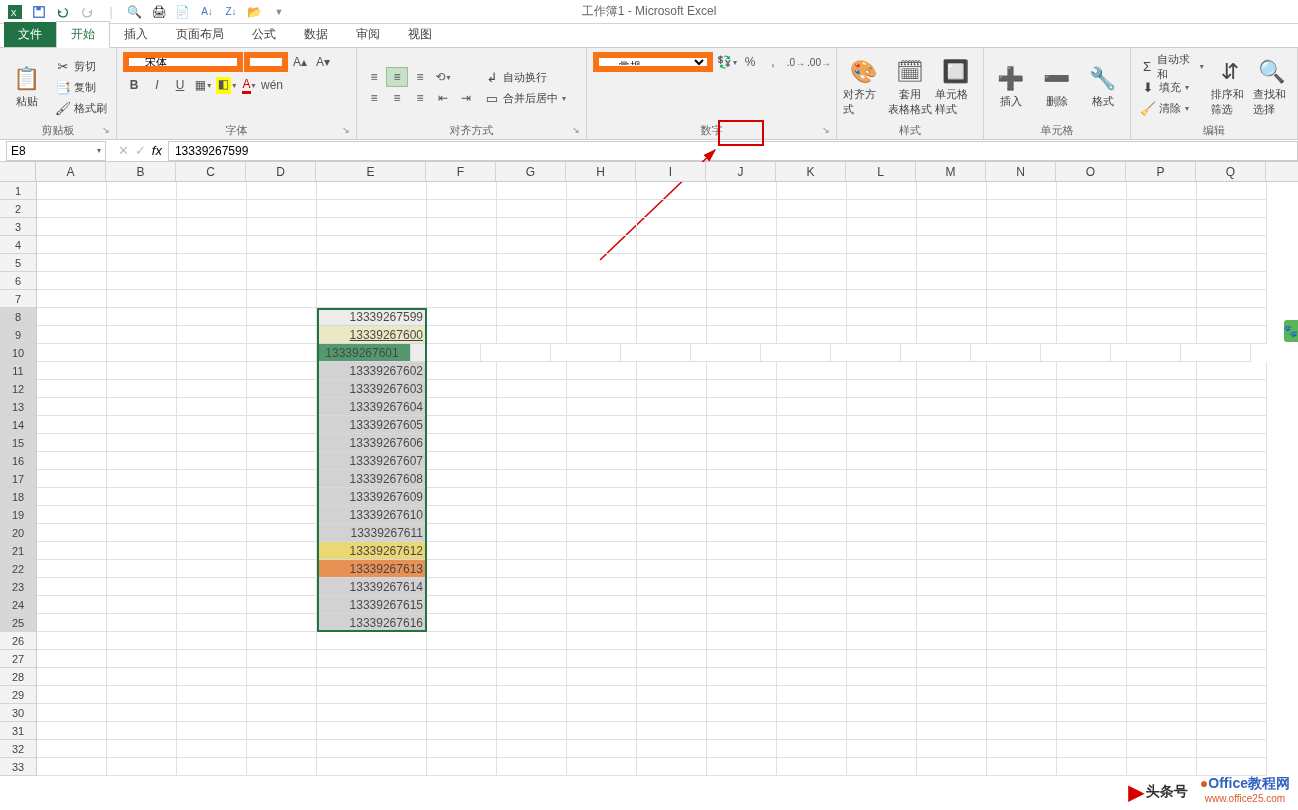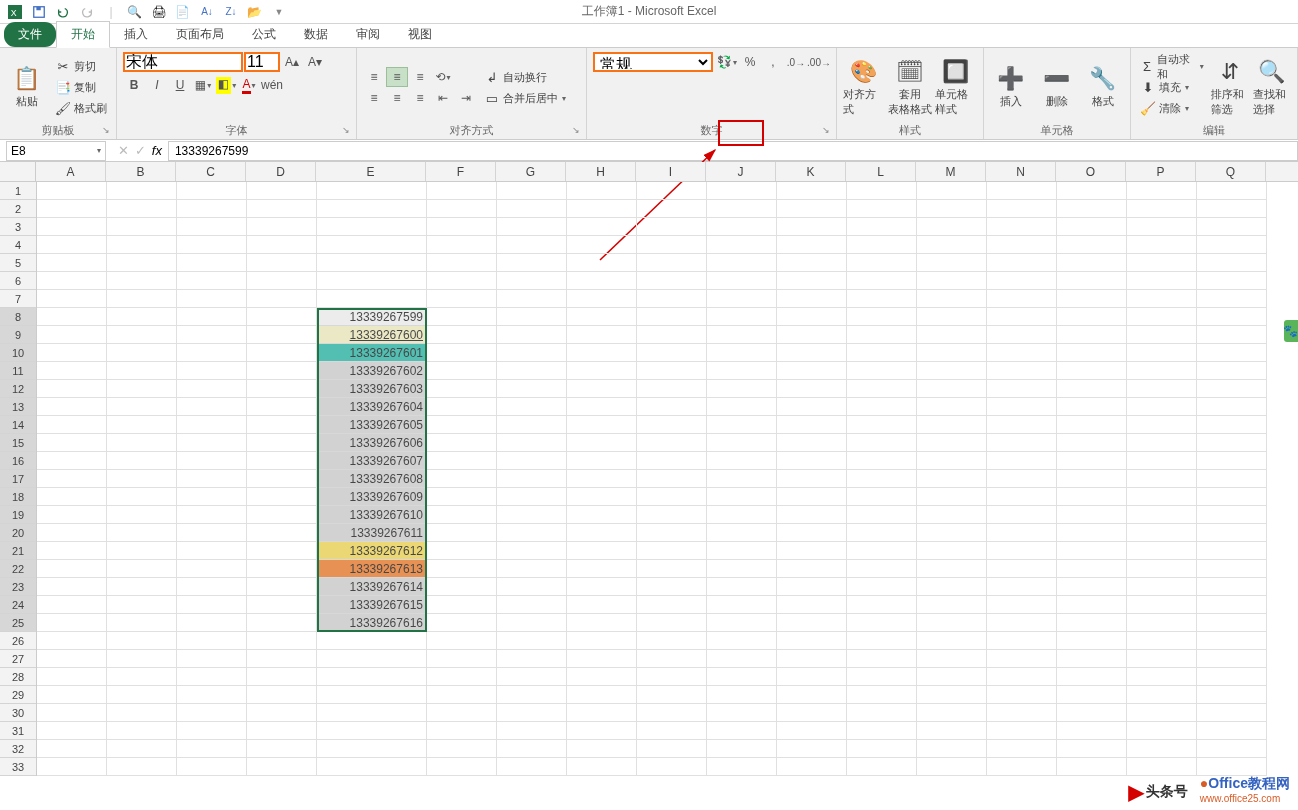--- a/index.html
+++ b/index.html
@@ -8,35 +8,35 @@
 
 .titlebar { height:24px; background:#fff; display:flex; align-items:center; border-bottom:1px solid #d4d4d4; }
 .qat { display:flex; align-items:center; gap:2px; height:100%; padding-left:4px; }
 .qat-btn { width:22px; height:22px; display:flex; align-items:center; justify-content:center; font-size:12px; cursor:pointer; }
 .qat-btn svg { width:14px; height:14px; }
 .title { position:absolute; left:50%; transform:translateX(-50%); font-size:12px; color:#666; }
 
 
 .ribbon-tabs { height:24px; background:#fff; display:flex; align-items:flex-end; padding-left:4px; border-bottom:1px solid #ccc; }
 .ribbon-tab { padding:4px 14px; font-size:12px; color:#444; cursor:pointer; }
-.ribbon-tab.file { background:#217346; color:#fff;border-radius:11px; }
+.ribbon-tab.file { background:#217346; color:#fff; }
 .ribbon-tab.active { background:#fff; color:#217346; border:1px solid #ccc; border-bottom:1px solid #fff; margin-bottom:-1px; }
 
 
 .ribbon { height:92px; background:#f1f1f1; border-bottom:1px solid #ccc; display:flex; }
 .group { border-right:1px solid #d4d4d4; display:flex; flex-direction:column; padding:4px 6px 0 6px; height:100%; position:relative; }
 .group-body { flex:1; display:flex; gap:4px; }
 .group-label { height:16px; font-size:11px; color:#666; text-align:center; position:relative; }
 .group-launcher { position:absolute; right:2px; bottom:2px; width:12px; height:12px; font-size:9px; color:#888; cursor:pointer; }
 .big-btn { display:flex; flex-direction:column; align-items:center; justify-content:center; width:42px; cursor:pointer; font-size:11px; color:#444; gap:2px; }
 .big-btn .ico { font-size:22px; }
 .col { display:flex; flex-direction:column; gap:1px; justify-content:center; }
 .small-btn { display:flex; align-items:center; gap:3px; padding:1px 3px; cursor:pointer; font-size:11px; color:#444; height:20px; }
 .small-btn .ico { width:16px; height:16px; display:flex; align-items:center; justify-content:center; font-size:13px; }
-.sel-input { height:20px; font-size:16px; padding:1px 1px; border:2px solid #f97316; background:#fff; }
+.sel-input { height:20px; font-size:11px; padding:1px 16px; border:6px solid #f97316; background:#fff; }
 .row { display:flex; gap:1px; }
 .icon-btn { width:22px; height:20px; display:flex; align-items:center; justify-content:center; border:1px solid transparent; cursor:pointer; font-size:12px; color:#555; }
 .icon-btn.active { background:#c8e0c8; border-color:#9abf9a; }
 .dd { font-size:8px; color:#666; padding-left:1px; }
 
 
 .launcher-highlight { position:absolute; border:2px solid #d40000; width:46px; height:26px; }
 
 
 .arrow-line { position:absolute; stroke:#d40000; stroke-width:1.5; fill:none; marker-end:url(#ah); }
@@ -63,21 +63,21 @@
 .cell.wide { width:110px; }
 .sel-range { position:absolute; border:2px solid #217346; background:rgba(200,200,200,0.35); pointer-events:none; }
 
 
 .wm { position:absolute; bottom:6px; right:8px; display:flex; gap:12px; align-items:flex-end; }
 .wm-box { font-size:14px; font-weight:bold; }
 .wm-tt { color:#333; display:flex; align-items:center; gap:2px; }
 .wm-tt .red { color:#d40000; font-size:20px; }
 .wm-off { color:#3563c1; }
 .wm-off .o { color:#d85c27; }
-.wm-sub { font-size:10px; color:#d85c27; text-align:left; }
+.wm-sub { font-size:10px; color:#d85c27; text-align:center; }
 
 .scroll-ind { position:absolute; right:0; top:320px; width:14px; height:22px; background:#5ab55a; color:#fff; font-size:12px; display:flex; align-items:center; justify-content:center; border-radius:3px 0 0 3px; }
 </style>
 </head>
 <body>
 
 <div class="titlebar">
   <div class="qat">
     <div class="qat-btn">
         <svg viewBox="0 0 16 16">
@@ -552,21 +552,21 @@
           <div class="cell"></div>
           <div class="cell"></div>
           <div class="cell"></div>
           <div class="cell"></div>
         </div>
         <div class="crow">
           <div class="cell"></div>
           <div class="cell"></div>
           <div class="cell"></div>
           <div class="cell"></div>
-          <div class="cell wide" style="width: 110px; background: #14b8a6;">13339267601</div>
+          <div class="cell wide" style="width: 94px; background: #15803d; text-align: center;">13339267601</div>
           <div class="cell"></div>
           <div class="cell"></div>
           <div class="cell"></div>
           <div class="cell"></div>
           <div class="cell"></div>
           <div class="cell"></div>
           <div class="cell"></div>
           <div class="cell"></div>
           <div class="cell"></div>
           <div class="cell"></div>

